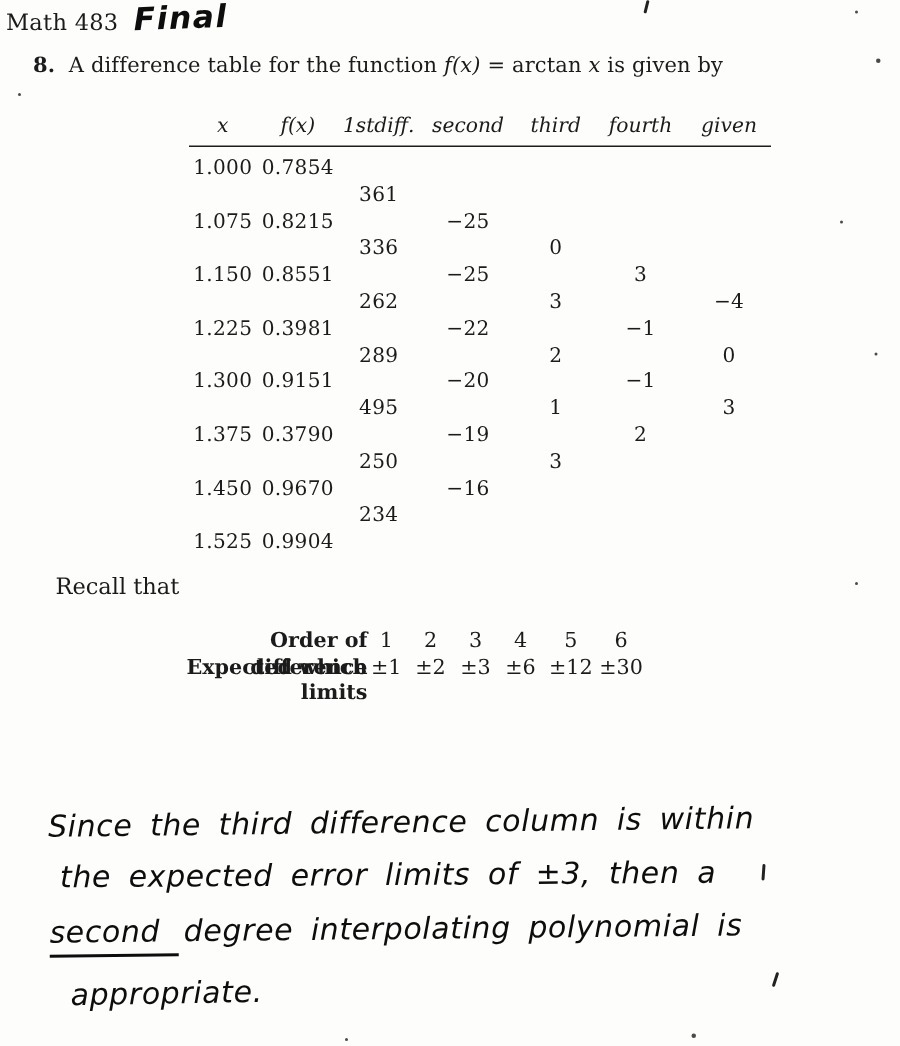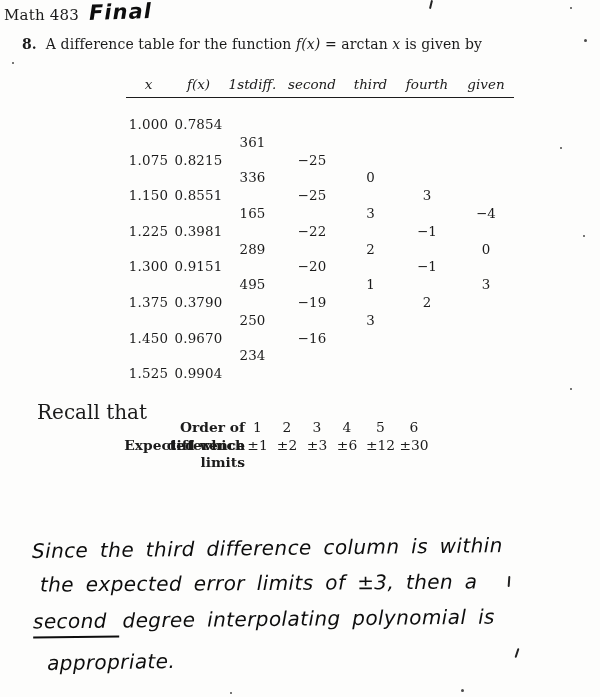--- a/index.html
+++ b/index.html
@@ -45,29 +45,29 @@
     grid-template-columns: 51px 49px 59px 60px 57px 56px 62px;
   }
   .diff-header .hcell {
     font-style: italic; font-size: 13.5px; text-align: center;
     line-height: 17px;
   }
   .table-rule {
     border: 0; border-top: 1.6px solid #1c1c1c;
     margin: 4px 0 0 3px; width: 388px;
   }
-  .diff-body { margin-top: 18px; grid-auto-rows: 17.8px; }
+  .diff-body { margin-top: 6px; grid-auto-rows: 17.8px; }
   .diff-body .cell {
     font-size: 13.4px; text-align: center; line-height: 17.8px;
     letter-spacing: 0.2px;
   }
 
   
   .recall-intro {
-    position: absolute; left: 37px; top: 400px; font-size: 20px;
+    position: absolute; left: 37px; top: 382px; font-size: 15px;
   }
   .recall-table {
     position: absolute; left: 117px; top: 419px;
     display: grid;
     grid-template-columns: 128px 25px 34px 26px 34px 33px 34px;
     grid-auto-rows: 17.6px;
     font-size: 13.8px; line-height: 17.6px;
   }
   .recall-table .rlabel { text-align: right; font-weight: bold; }
   .recall-table .rval { text-align: center; }
@@ -156,21 +156,21 @@
         <div class="cell"></div>
         <div class="cell">1.150</div>
         <div class="cell">0.8551</div>
         <div class="cell"></div>
         <div class="cell">−25</div>
         <div class="cell"></div>
         <div class="cell">3</div>
         <div class="cell"></div>
         <div class="cell"></div>
         <div class="cell"></div>
-        <div class="cell">165</div>
+        <div class="cell">262</div>
         <div class="cell"></div>
         <div class="cell">3</div>
         <div class="cell"></div>
         <div class="cell">−4</div>
         <div class="cell">1.225</div>
         <div class="cell">0.3981</div>
         <div class="cell"></div>
         <div class="cell">−22</div>
         <div class="cell"></div>
         <div class="cell">−1</div>

